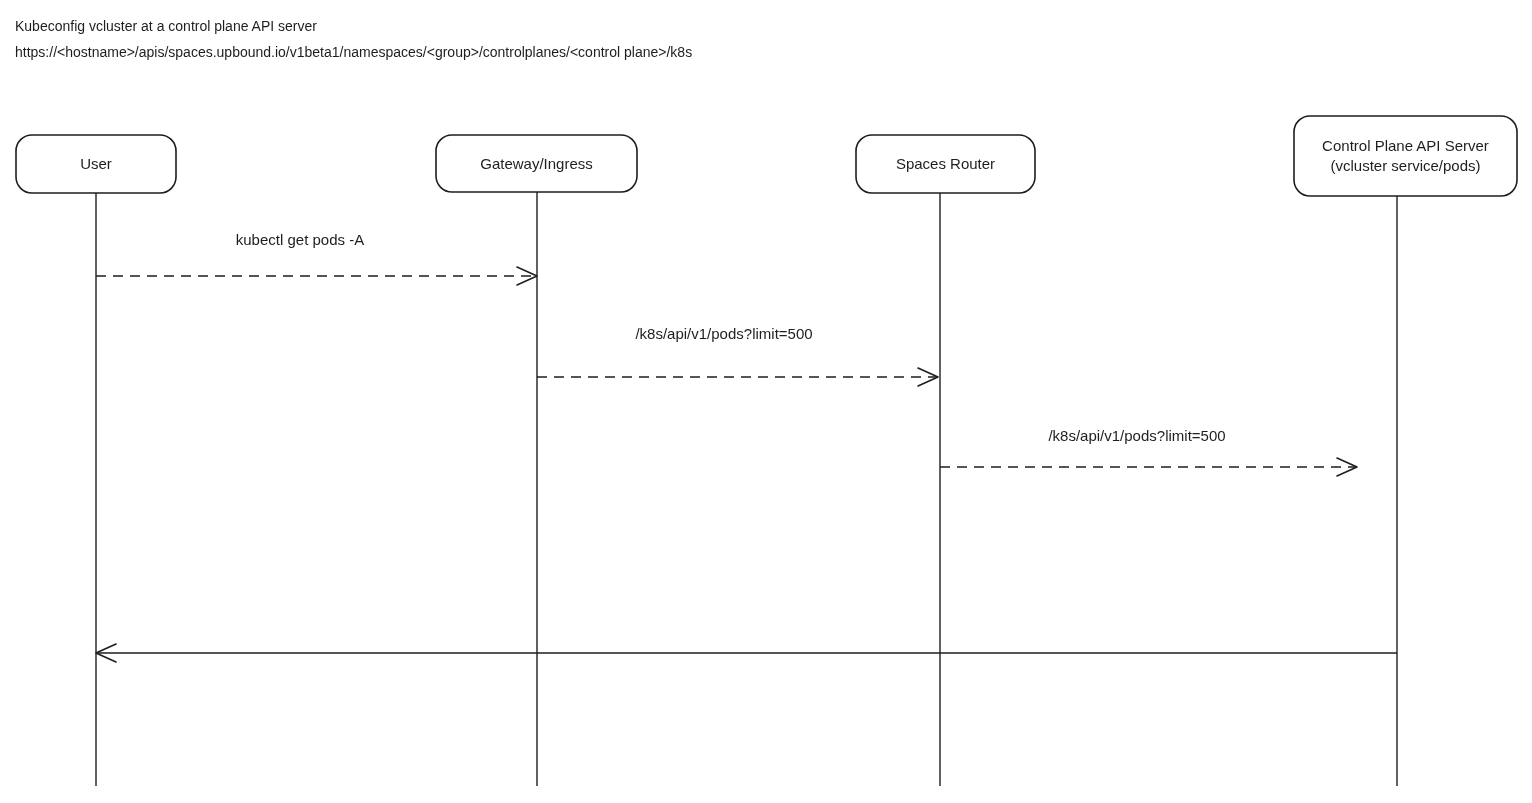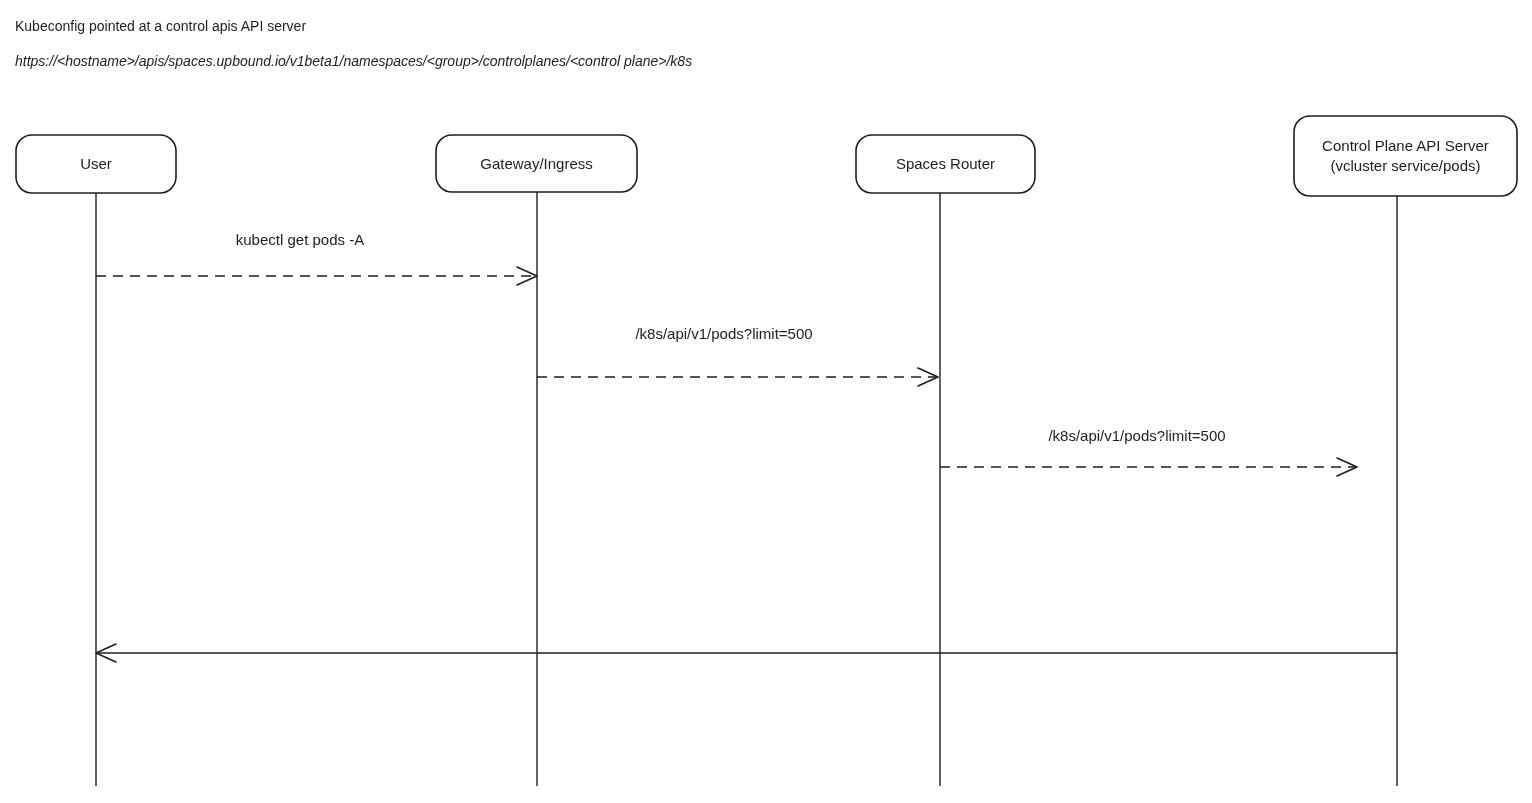--- a/index.html
+++ b/index.html
@@ -18,42 +18,42 @@
   }
   .hdr {
     position: absolute;
     left: 15px;
     font-size: 14px;
     line-height: 17px;
     color: #1e1e1e;
     white-space: pre;
   }
   #hdr-line1 { top: 18px; }
-  #hdr-line2 { top: 53px; font-style: italic; }
+  #hdr-line2 { top: 44px; }
   svg#diagram {
     position: absolute;
     left: 0;
     top: 0;
   }
   .actor-label {
     font-family: "Liberation Sans", sans-serif;
     font-size: 15px;
     fill: #1e1e1e;
   }
   .msg-label {
     font-family: "Liberation Sans", sans-serif;
     font-size: 15px;
     fill: #1e1e1e;
   }
 </style>
 </head>
 <body>
 
 <div class="canvas">
-  <div class="hdr" id="hdr-line1">Kubeconfig pointed at a control apis API server</div>
+  <div class="hdr" id="hdr-line1">Kubeconfig vcluster at a control plane API server</div>
   <div class="hdr" id="hdr-line2">https://&lt;hostname&gt;/apis/spaces.upbound.io/v1beta1/namespaces/&lt;group&gt;/controlplanes/&lt;control plane&gt;/k8s</div>
   <svg id="diagram" width="1532" height="803" viewBox="0 0 1532 803">
       <g>
         <line x1="96" y1="191" x2="96" y2="786" stroke="#1e1e1e" stroke-width="1.4"></line>
         <rect x="16" y="135" width="160" height="58" rx="16" ry="16" fill="#ffffff" stroke="#1e1e1e" stroke-width="1.6"></rect>
         <text x="96" y="164" text-anchor="middle" class="actor-label"><tspan x="96" dy="5">User</tspan></text>
       </g>
       <g>
         <line x1="537" y1="190" x2="537" y2="786" stroke="#1e1e1e" stroke-width="1.4"></line>
         <rect x="436" y="135" width="201" height="57" rx="16" ry="16" fill="#ffffff" stroke="#1e1e1e" stroke-width="1.6"></rect>

